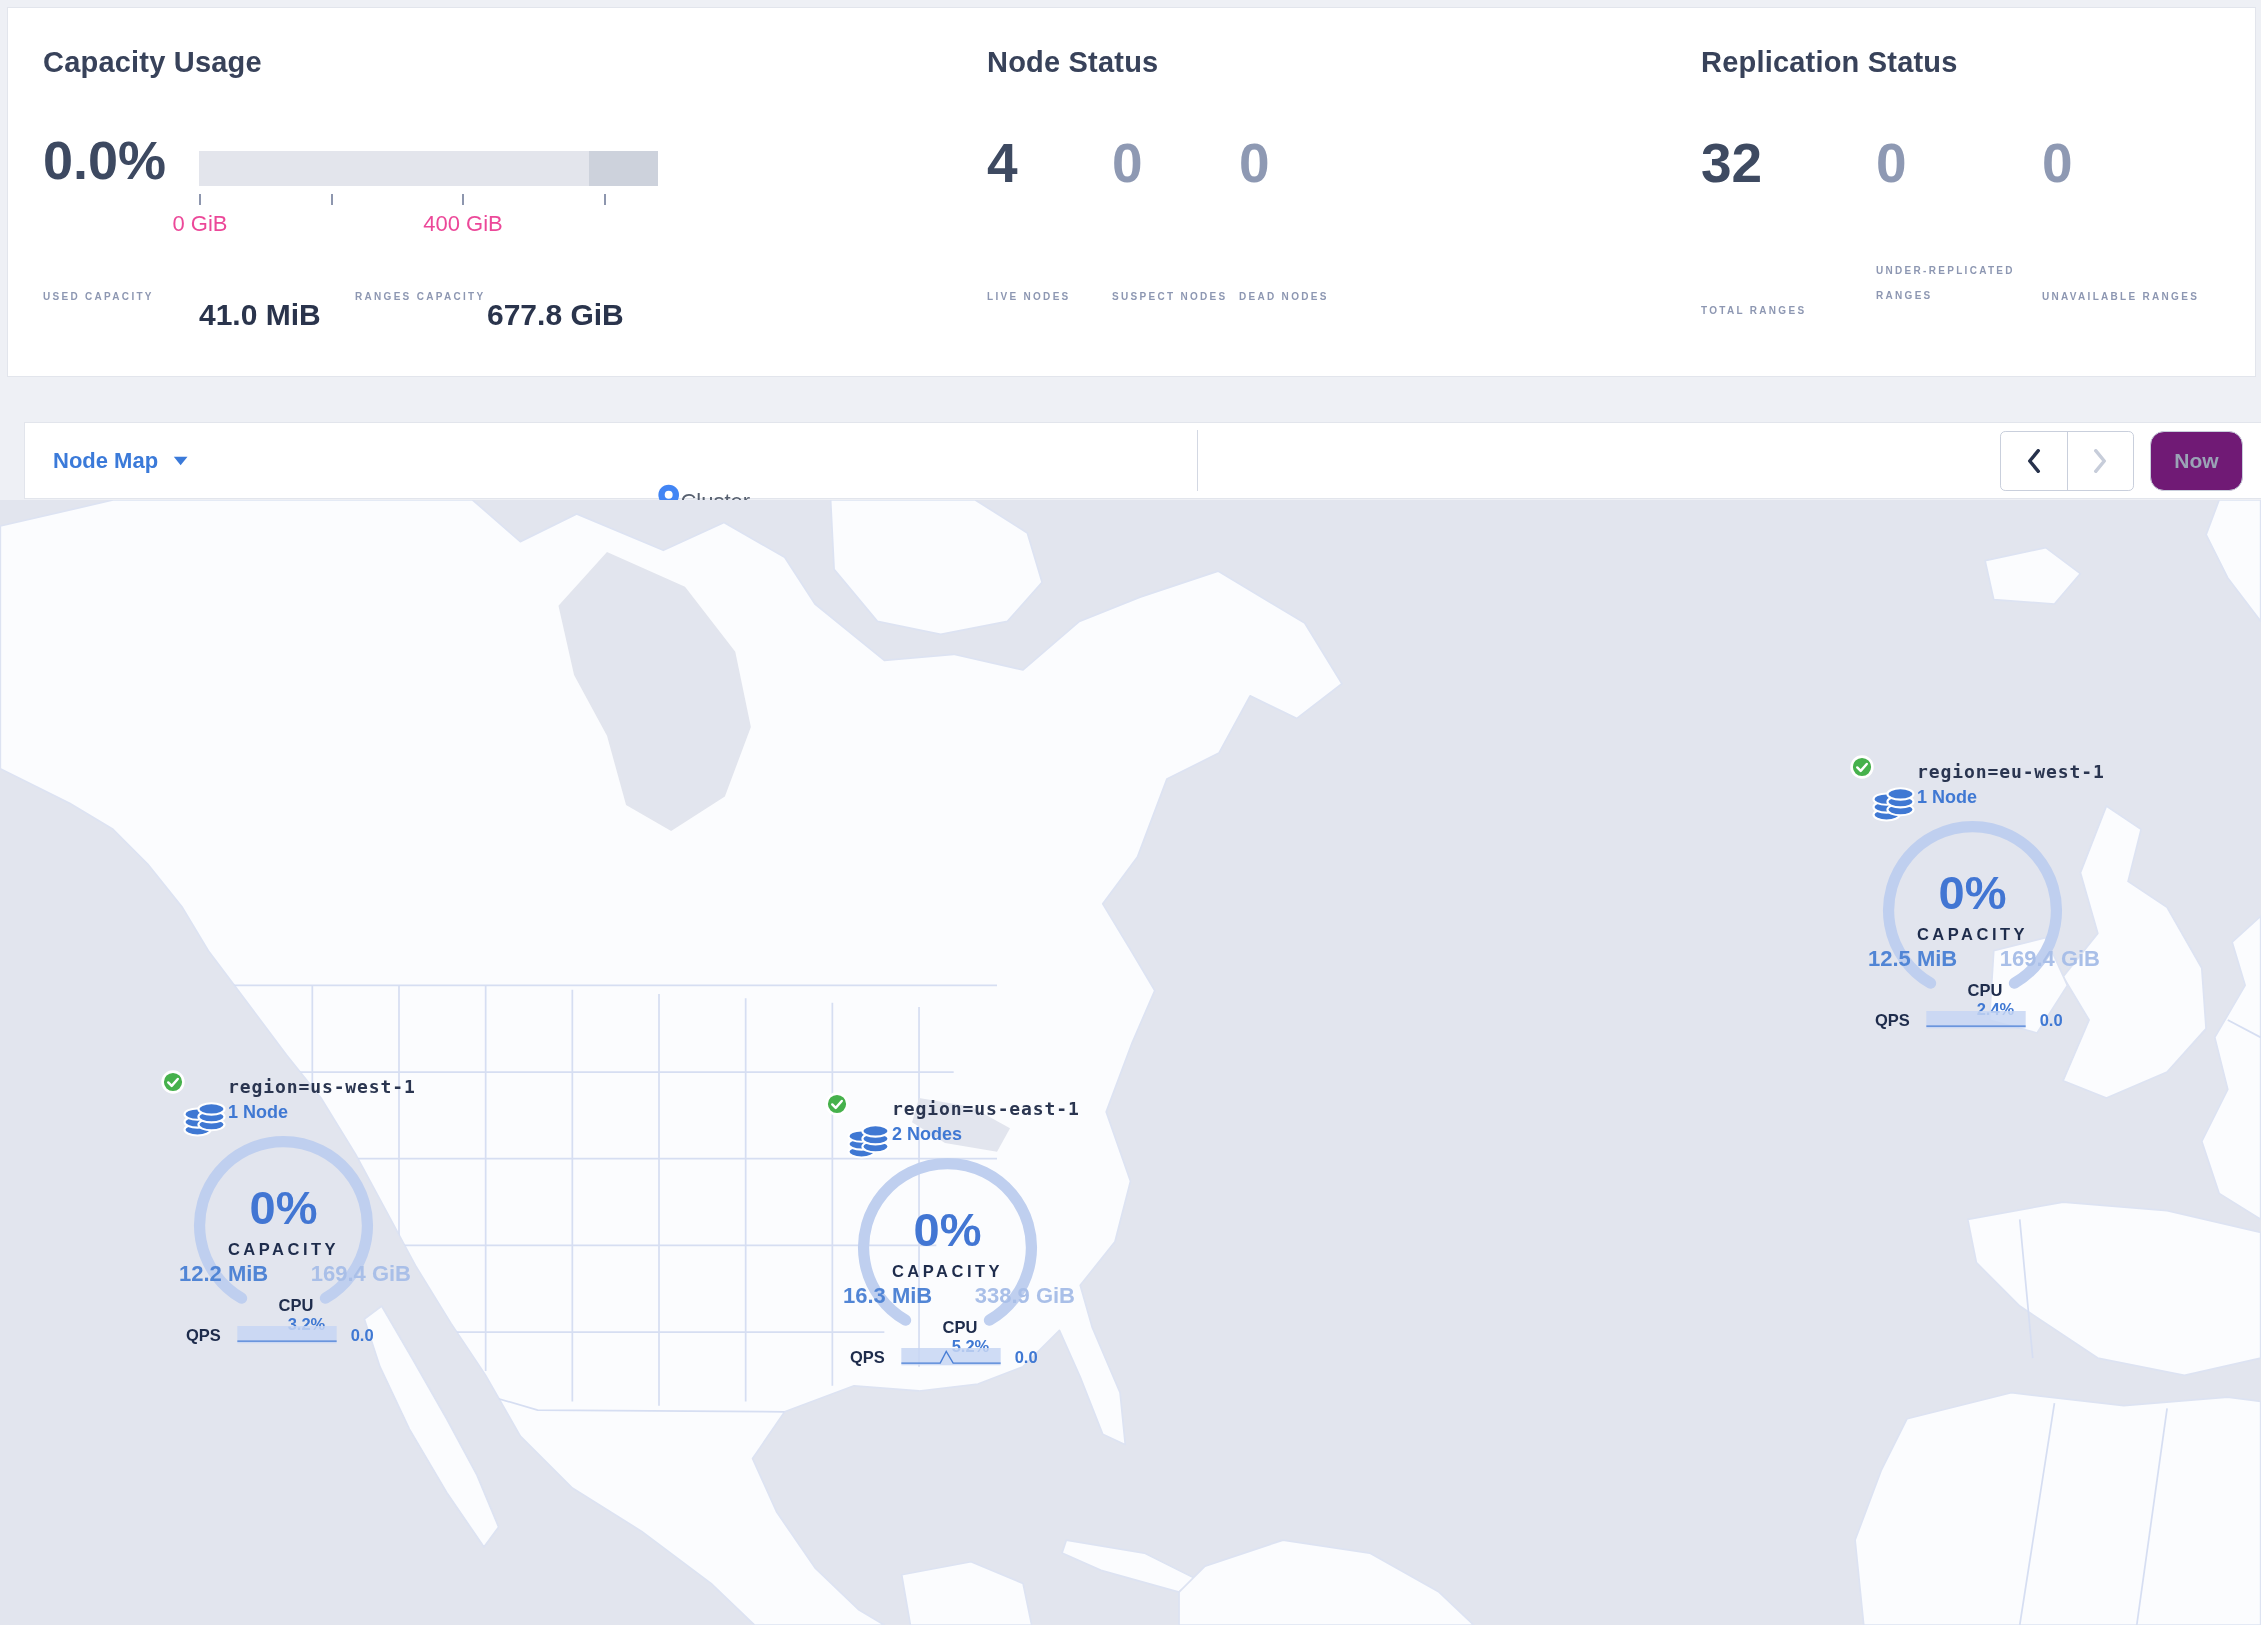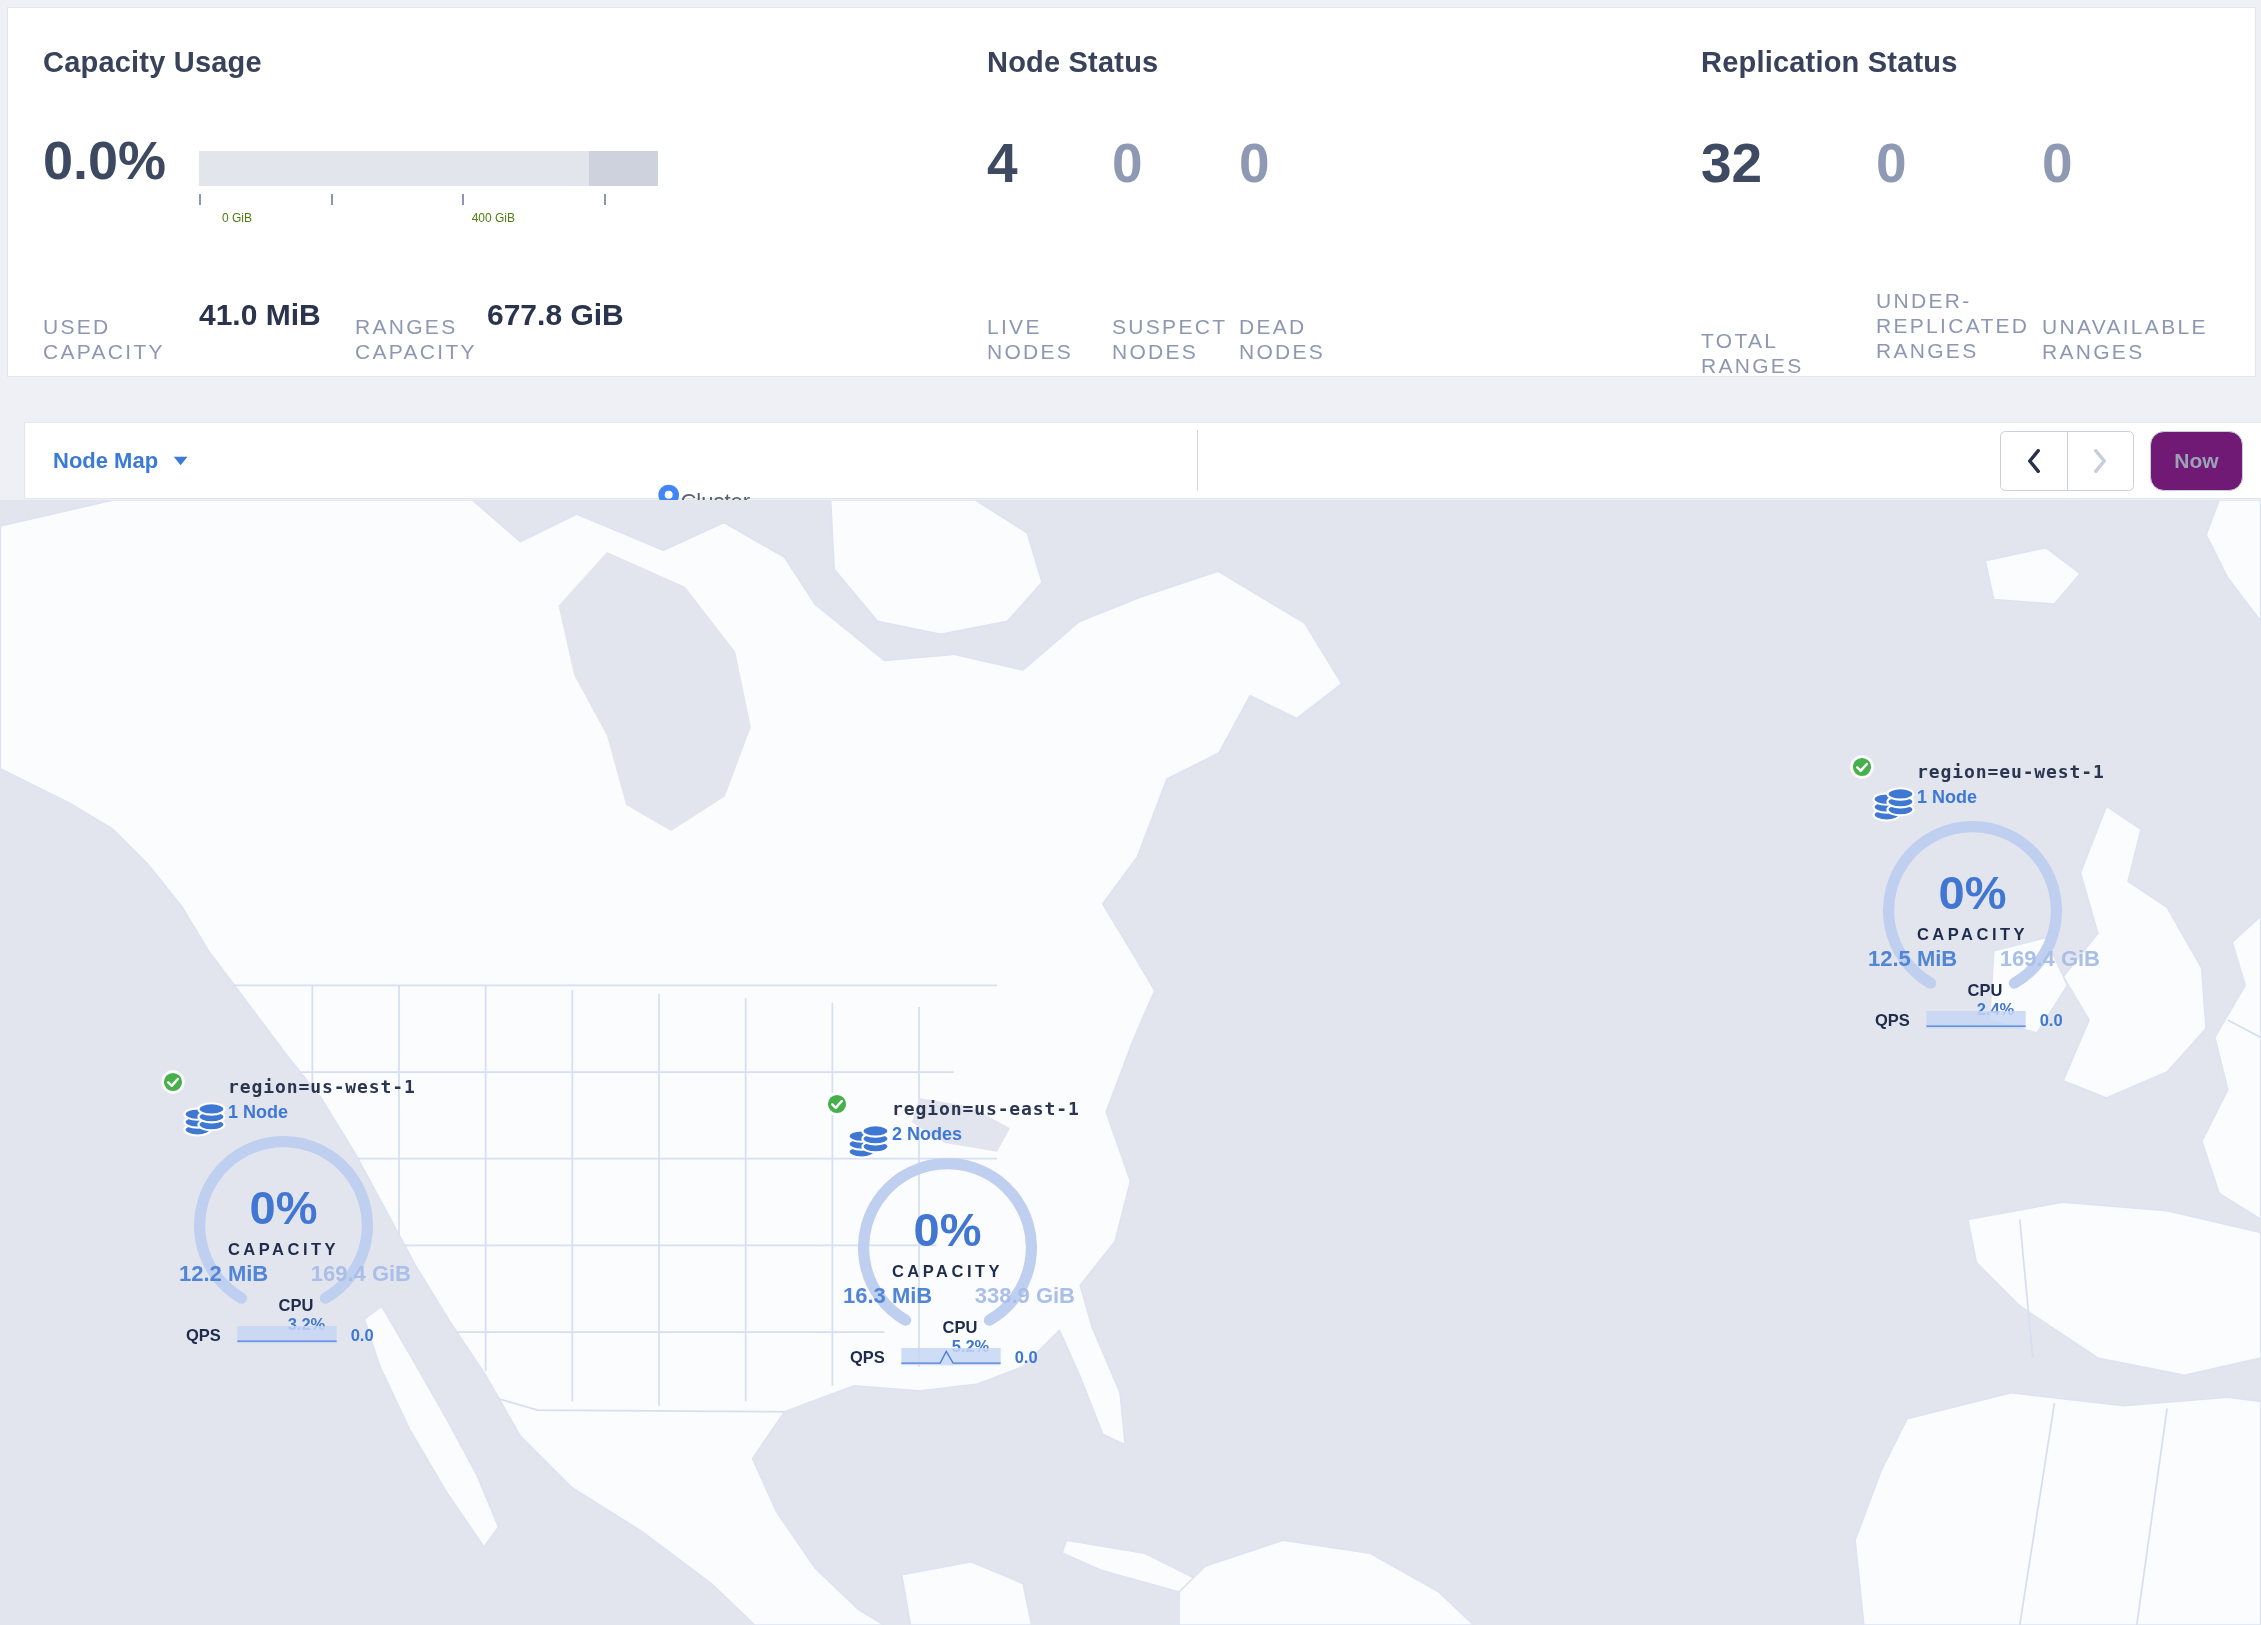--- a/index.html
+++ b/index.html
@@ -13,22 +13,22 @@
   
   .stats-panel {
     position:absolute; left:7px; top:7px; width:2249px; height:370px;
     background:#ffffff; border:0.9px solid #e2e5ec;
   }
   .sec-title { position:absolute; font-size:29px; font-weight:700; color:#38425a; letter-spacing:0.2px; }
   .big-pct { position:absolute; left:35px; top:121px; font-size:54px; font-weight:700; color:#3d4961; }
   .cap-bar { position:absolute; left:191px; top:143px; width:459px; height:35px; background:#e3e5ec; }
   .cap-bar-end { position:absolute; right:0; top:0; width:69px; height:35px; background:#cdd2dc; }
   .cap-tick { position:absolute; top:186px; width:1.7px; height:11.3px; background:#8d96ae; }
-  .cap-tick-label { position:absolute; top:203px; width:104px; text-align:right; font-size:12px; color:#4d7c0f; }
-  .stat-label { position:absolute; font-size:21px; font-weight:400; color:#8d97b2; letter-spacing:2.3px; line-height:25px;margin-top:30px; }
+  .cap-tick-label { position:absolute; top:203px; width:104px; text-align:center; font-size:22px; color:#ec4899; }
+  .stat-label { position:absolute; font-size:10px; font-weight:700; color:#8d97b2; letter-spacing:2.3px; line-height:25px; }
   .stat-value { position:absolute; font-size:30px; font-weight:700; color:#2a344c; }
   .stat-num { position:absolute; top:121px; font-size:55px; font-weight:700; color:#8e99b3; line-height:69px; }
   .stat-num.primary { color:#3e4a61; }
   
   .toolbar {
     position:absolute; left:24px; top:422px; width:2249px; height:77px;
     background:#ffffff; border:0.9px solid #e2e5ec;
   }
   .view-selector { position:absolute; left:28px; top:0; height:75px; display:flex; align-items:center; gap:14px; cursor:pointer; }
   .view-selector-label { font-size:22px; font-weight:600; color:#3b7ad9; }

